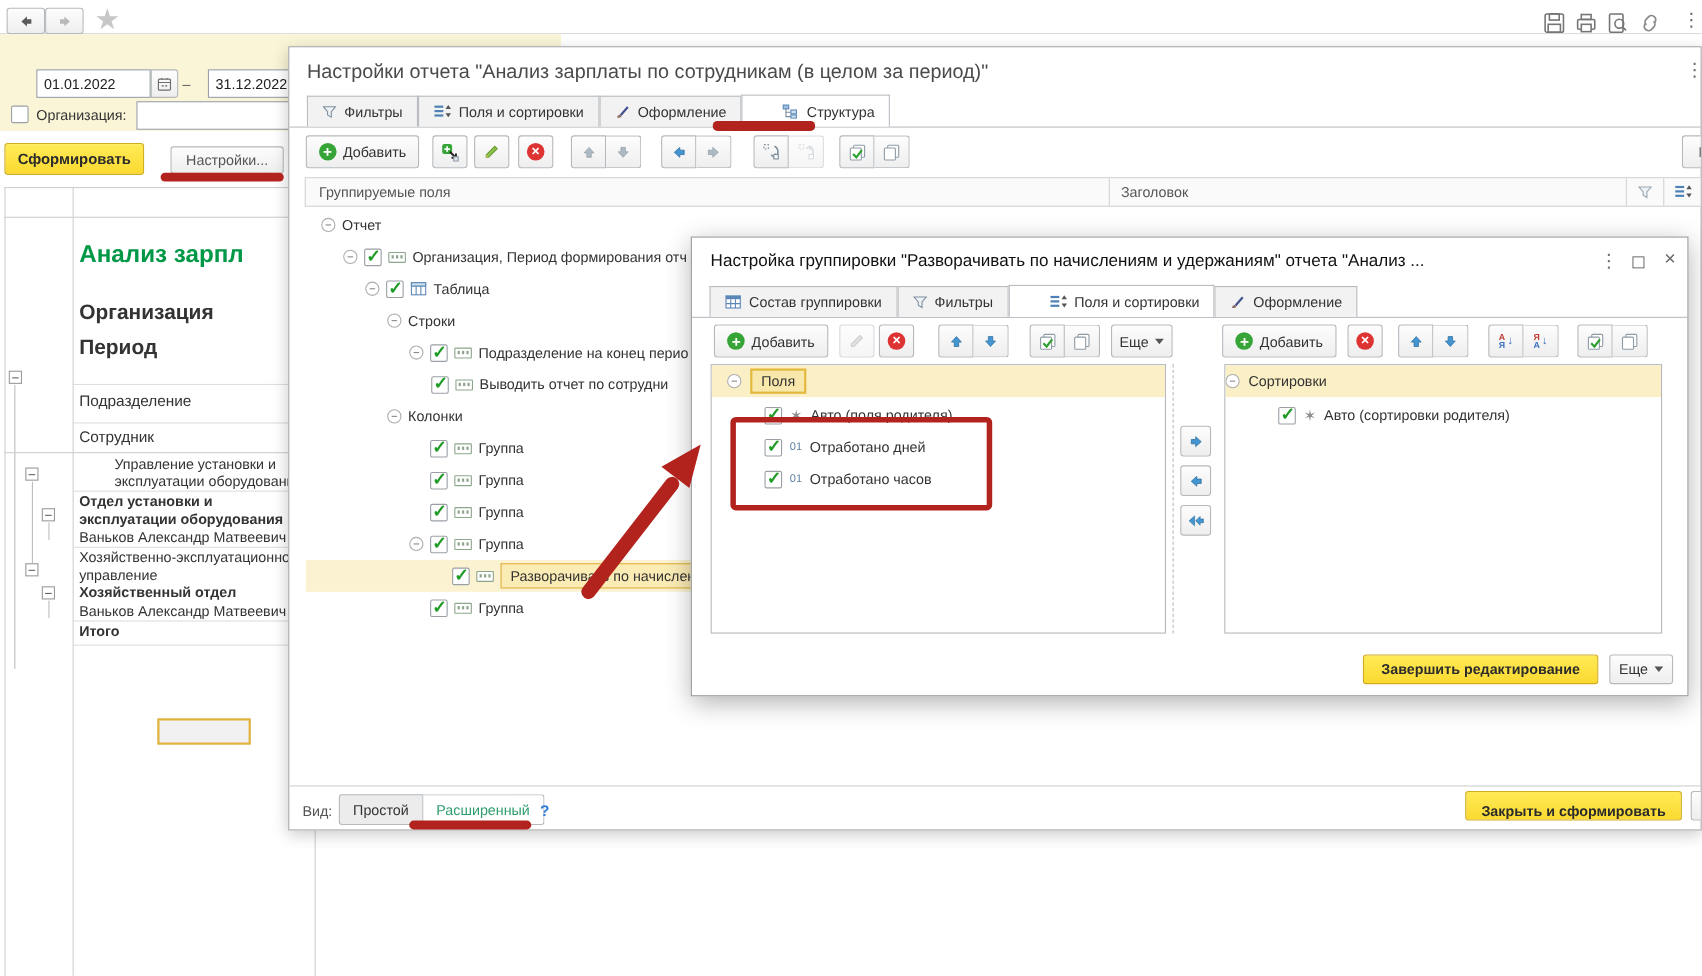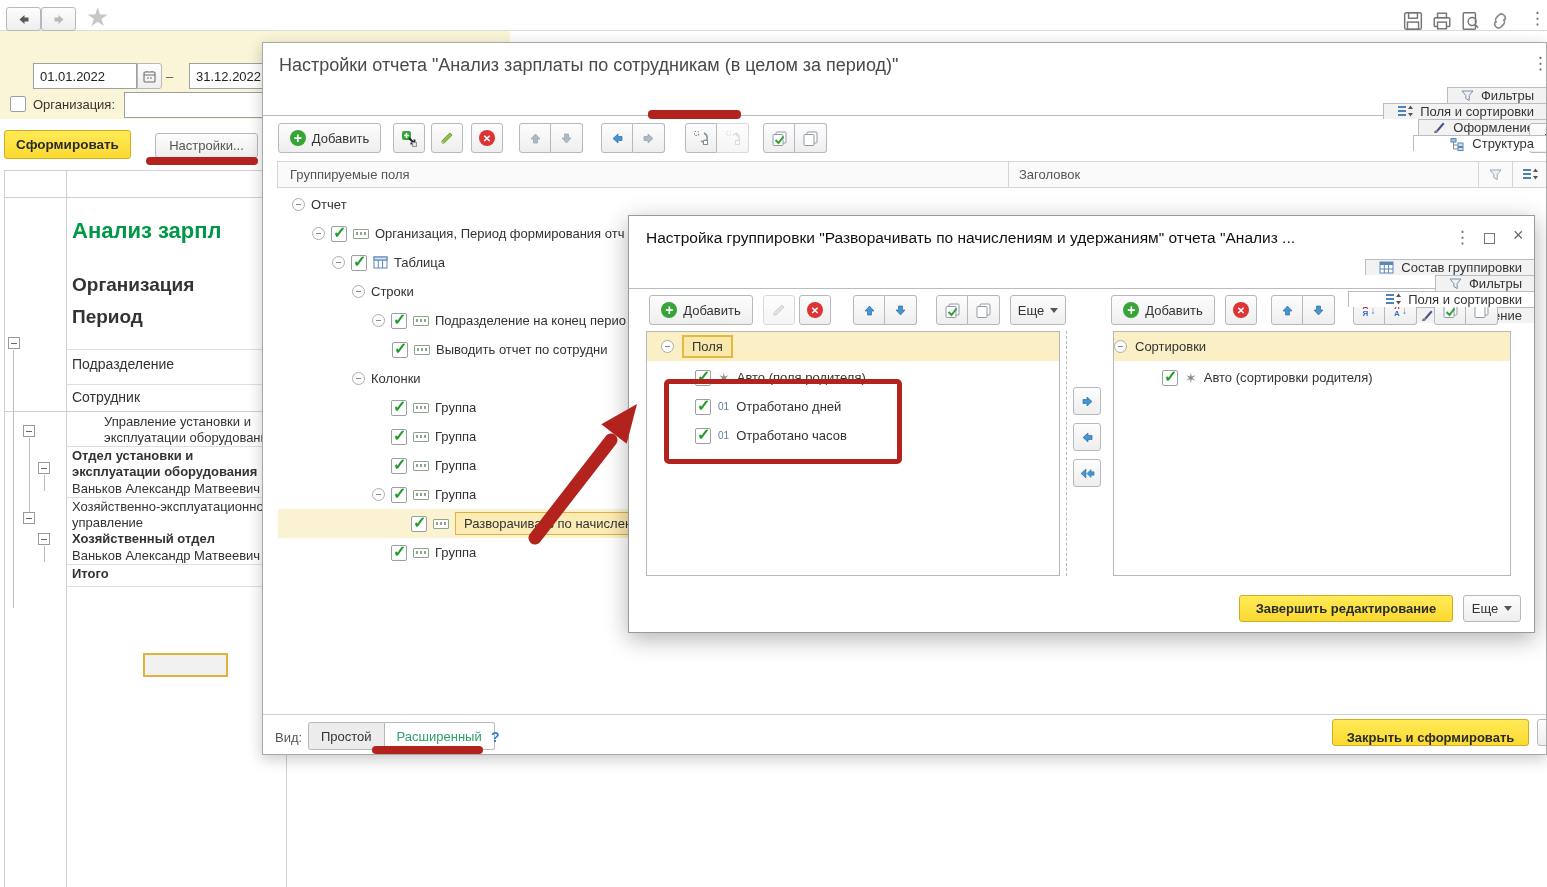--- a/index.html
+++ b/index.html
@@ -18,21 +18,21 @@
                 font-weight:bold; color:#2b2b2b; }
   .pair { display:flex; }
   .pair .btn { border-radius:0; }
   .pair .btn:first-child { border-radius:3px 0 0 3px; }
   .pair .btn:last-child { border-left:none; border-radius:0 3px 3px 0; }
 
   .tab { display:inline-flex; align-items:center; gap:7px; padding:0 13px; height:28px;
          border:1px solid #b9bdc1; border-bottom:none; background:#f2f2f2; font-size:13px;
          color:#333; position:relative; }
   .tab.active { background:#fff; height:29px; z-index:2;padding-left:36px; }
-  .tabstrip { border-bottom:1px solid #b9bdc1; display:flex; align-items:flex-end;flex-direction:column; }
+  .tabstrip { border-bottom:1px solid #b9bdc1; display:flex; align-items:flex-end; }
 
   .cb { width:16px; height:16px; border:1px solid #9aa0a6; border-radius:2px; background:#fff;
         position:relative; flex:0 0 auto; }
   .cb::after { content:"✓"; position:absolute; left:1px; top:-4px; font-size:16px;
                font-weight:bold; color:#1f9b26; }
   .exp { width:13px; height:13px; border:1px solid #adadad; border-radius:50%;
          position:relative; flex:0 0 auto; background:#fff; }
   .exp::after { content:""; position:absolute; left:3px; right:3px; top:5px;
                 border-top:1.5px solid #8a8a8a; }
   .ic-field { width:16px; height:10px; border:1px solid #8da58d; border-radius:1px;

